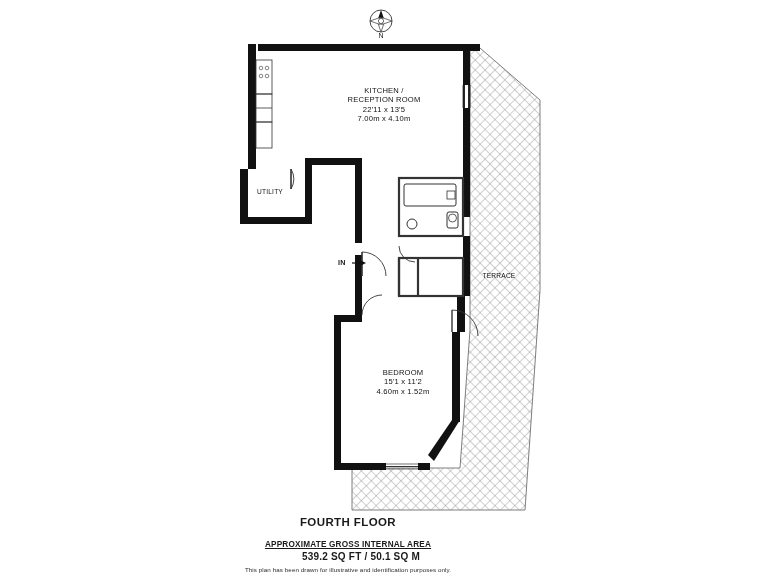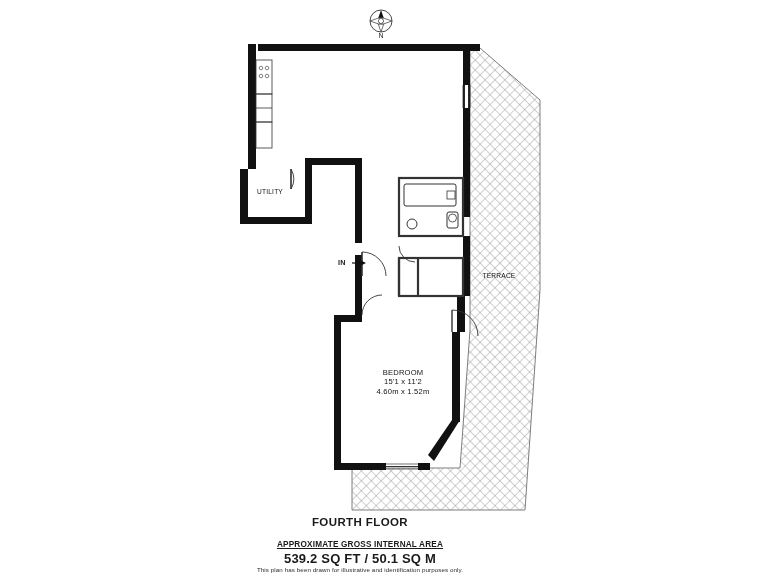--- a/index.html
+++ b/index.html
@@ -36,39 +36,40 @@
     color: #111;
   }
   .lbl.room {
     font-size: 7.6px;
   }
   .lbl.small {
     font-size: 6.6px;
   }
   .footer {
     position: absolute;
-    left: 12px;
+    left: 0;
     width: 696px;
     text-align: center;
   }
   .footer-title {
     font-size: 11.5px;
     font-weight: bold;
     letter-spacing: 0.4px;
   }
   .footer-area1 {
     font-size: 8.2px;
     font-weight: bold;
     letter-spacing: 0.2px;
     text-decoration: underline;
   }
   .footer-area2 {
-    font-size: 13px;
+    font-size: 10px;
     font-weight: bold;
     letter-spacing: 0.2px;
+    margin-left: 13px;
   }
   .footer-disclaimer {
     font-size: 6.2px;
     color: #2b2b2b;
     letter-spacing: 0.1px;
   }
   .compass-label {
     position: absolute;
     font-size: 7px;
     text-align: center;
@@ -198,20 +199,26 @@
   </svg>
 
   <div class="compass-label" style="left:371px; top:32px;">N</div>
 
   <div class="in-label" style="left:338px; top:258px;">IN</div>
   <svg style="position:absolute; left:352px; top:258px; width:14px; height:10px;" viewBox="0 0 14 10">
     <line x1="0" y1="5" x2="11" y2="5" stroke="#111" stroke-width="1.2"></line>
     <polygon points="14,5 9,2.5 9,7.5" fill="#111"></polygon>
   </svg>
 
+  <div class="lbl room" style="left:304px; top:86px; width:160px;">
+    <div>KITCHEN /</div>
+    <div>RECEPTION ROOM</div>
+    <div>22'11 x 13'5</div>
+    <div>7.00m x 4.10m</div>
+  </div>
 
   <div class="lbl small" style="left:240px; top:188px; width:60px;">
     <div>UTILITY</div>
   </div>
 
   <div class="lbl small" style="left:469px; top:272px; width:60px;">
     <div>TERRACE</div>
   </div>
 
   <div class="lbl room" style="left:343px; top:368px; width:120px;">

